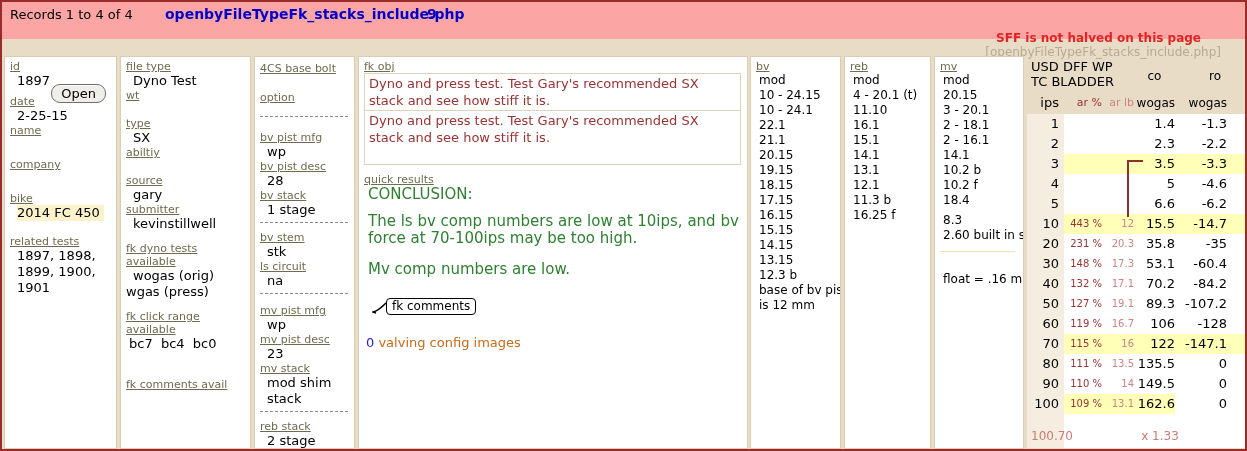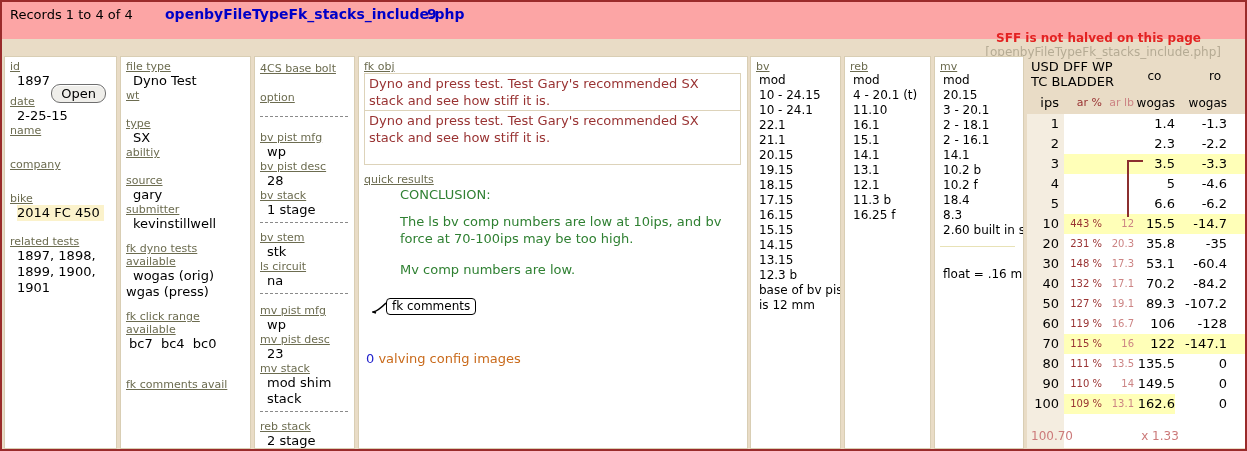--- a/index.html
+++ b/index.html
@@ -23,22 +23,22 @@
   .openbtn { position:absolute; right:10px; top:7px; font-size:13px; color:#000;
              background:#efeeea; border:1px solid #6e6e6e; border-radius:9px;
              padding:0 9px; line-height:17px; box-shadow:inset 0 1px 0 #fff; cursor:pointer;
              font-family:"DejaVu Sans","Liberation Sans",sans-serif;margin-top:20px; }
   .dash { border-bottom:1px dashed #8a8a8a; height:1px; margin:4px 2px 4px 0; }
 
   .notebox { border:1px solid #ddd3ba; color:#993333; font-size:13px; line-height:17px;
              padding:1px 4px; margin-right:2px; }
   .notebox + .notebox { margin-top:-1px; }
   .gap { height:17px; }
-  .green { color:#2f8032; font-size:13px; line-height:17px; padding-left:4px;margin-left:32px; }
-  .fkcbtn { position:relative; display:inline-block; margin:20px 0 16px 22px; font-size:12px;
+  .green { color:#2f8032; font-size:15px; line-height:17px; padding-left:4px; }
+  .fkcbtn { position:relative; display:inline-block; margin:20px 0 0 22px; font-size:12px;
             color:#000; background:#fff; border:1px solid #000; border-radius:4px;
             padding:0 5px; line-height:15px; cursor:pointer; }
   .fkc-tail { position:absolute; left:-15px; bottom:-5px; }
   .imgline { margin-top:20px; font-size:13px; padding-left:2px; }
   .imgnum { color:#2222cc; }
   .imgtxt { color:#c96a1b; }
 
   .listline { font-size:12px; color:#000; line-height:15px; padding-left:3px; white-space:pre; }
   .sep-yellow { border-top:1px solid #e8e2b6; margin:8px 4px 6px 0; }
 
@@ -215,21 +215,21 @@
     <div class="lbl">mv</div>
     <div class="listline">mod</div>
     <div class="listline">20.15</div>
     <div class="listline">3 - 20.1</div>
     <div class="listline">2 - 18.1</div>
     <div class="listline">2 - 16.1</div>
     <div class="listline">14.1</div>
     <div class="listline">10.2 b</div>
     <div class="listline">10.2 f</div>
     <div class="listline">18.4</div>
-    <div class="listline" style="">8.3</div>
+    <div class="listline" style="margin-top:5px;">8.3</div>
     <div class="listline">2.60 built in stem</div>
     <div class="sep-yellow"></div>
     <div class="listline" style="margin-top:20px;text-align:center;">float = .16 m</div>
   </div>
 
   <div class="ftable">
     <div class="tstrip"></div>
     <div class="tbodybg"></div>
     <div class="ttitle">
       <div>USD DFF WP</div>

